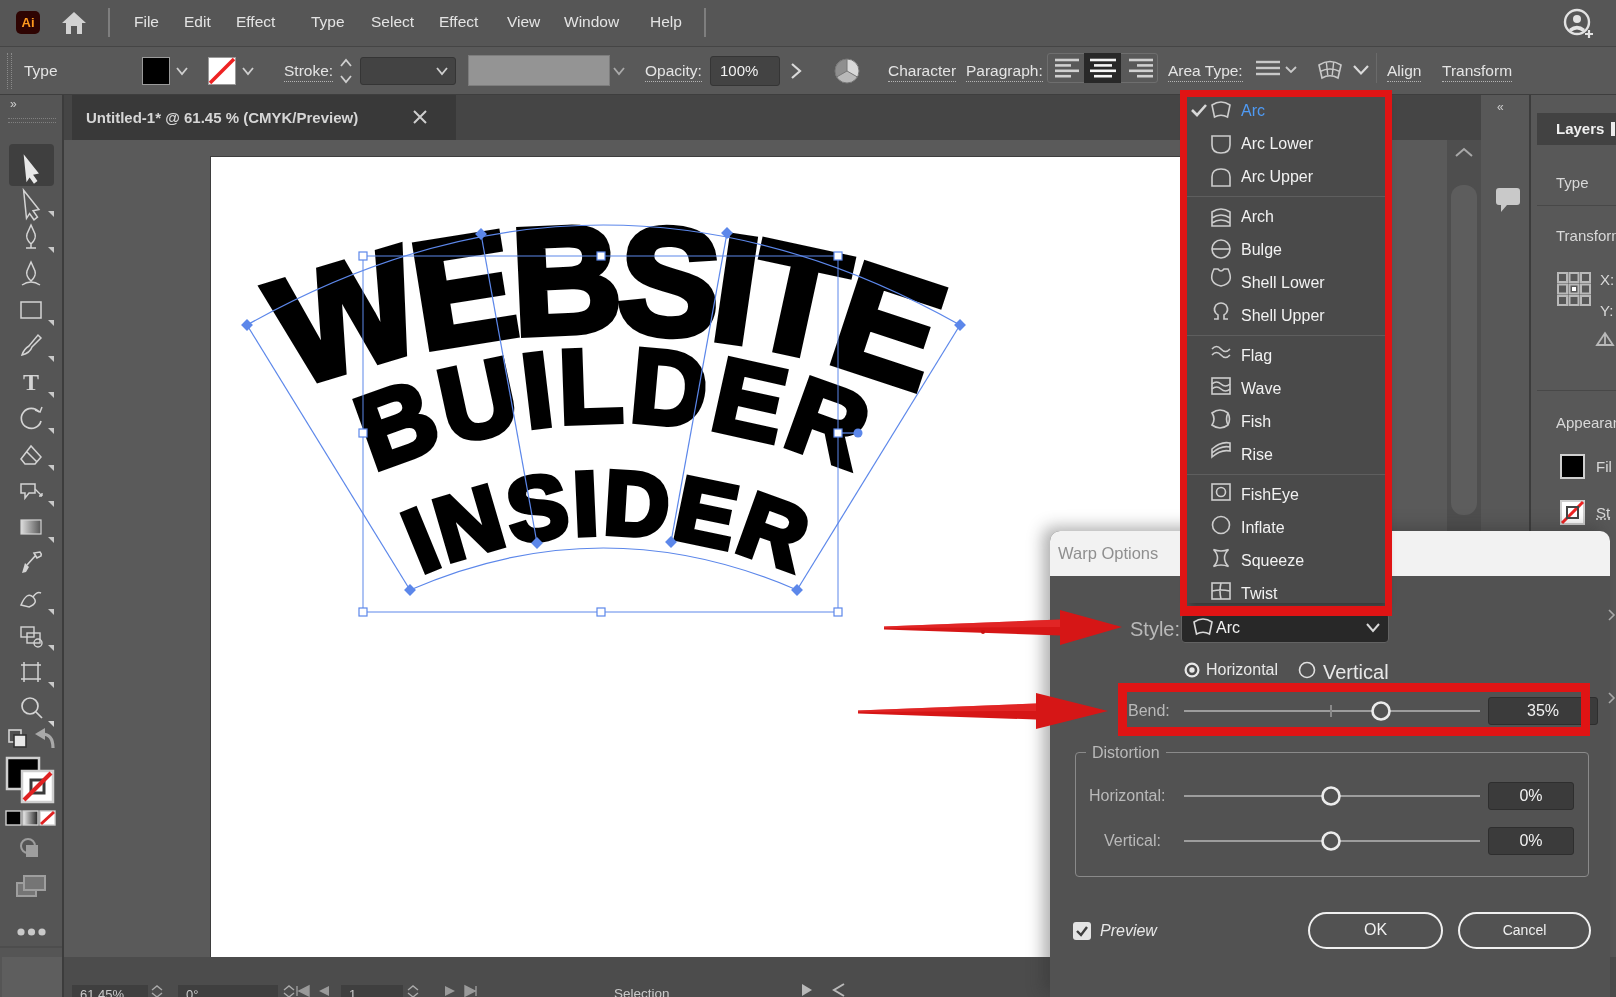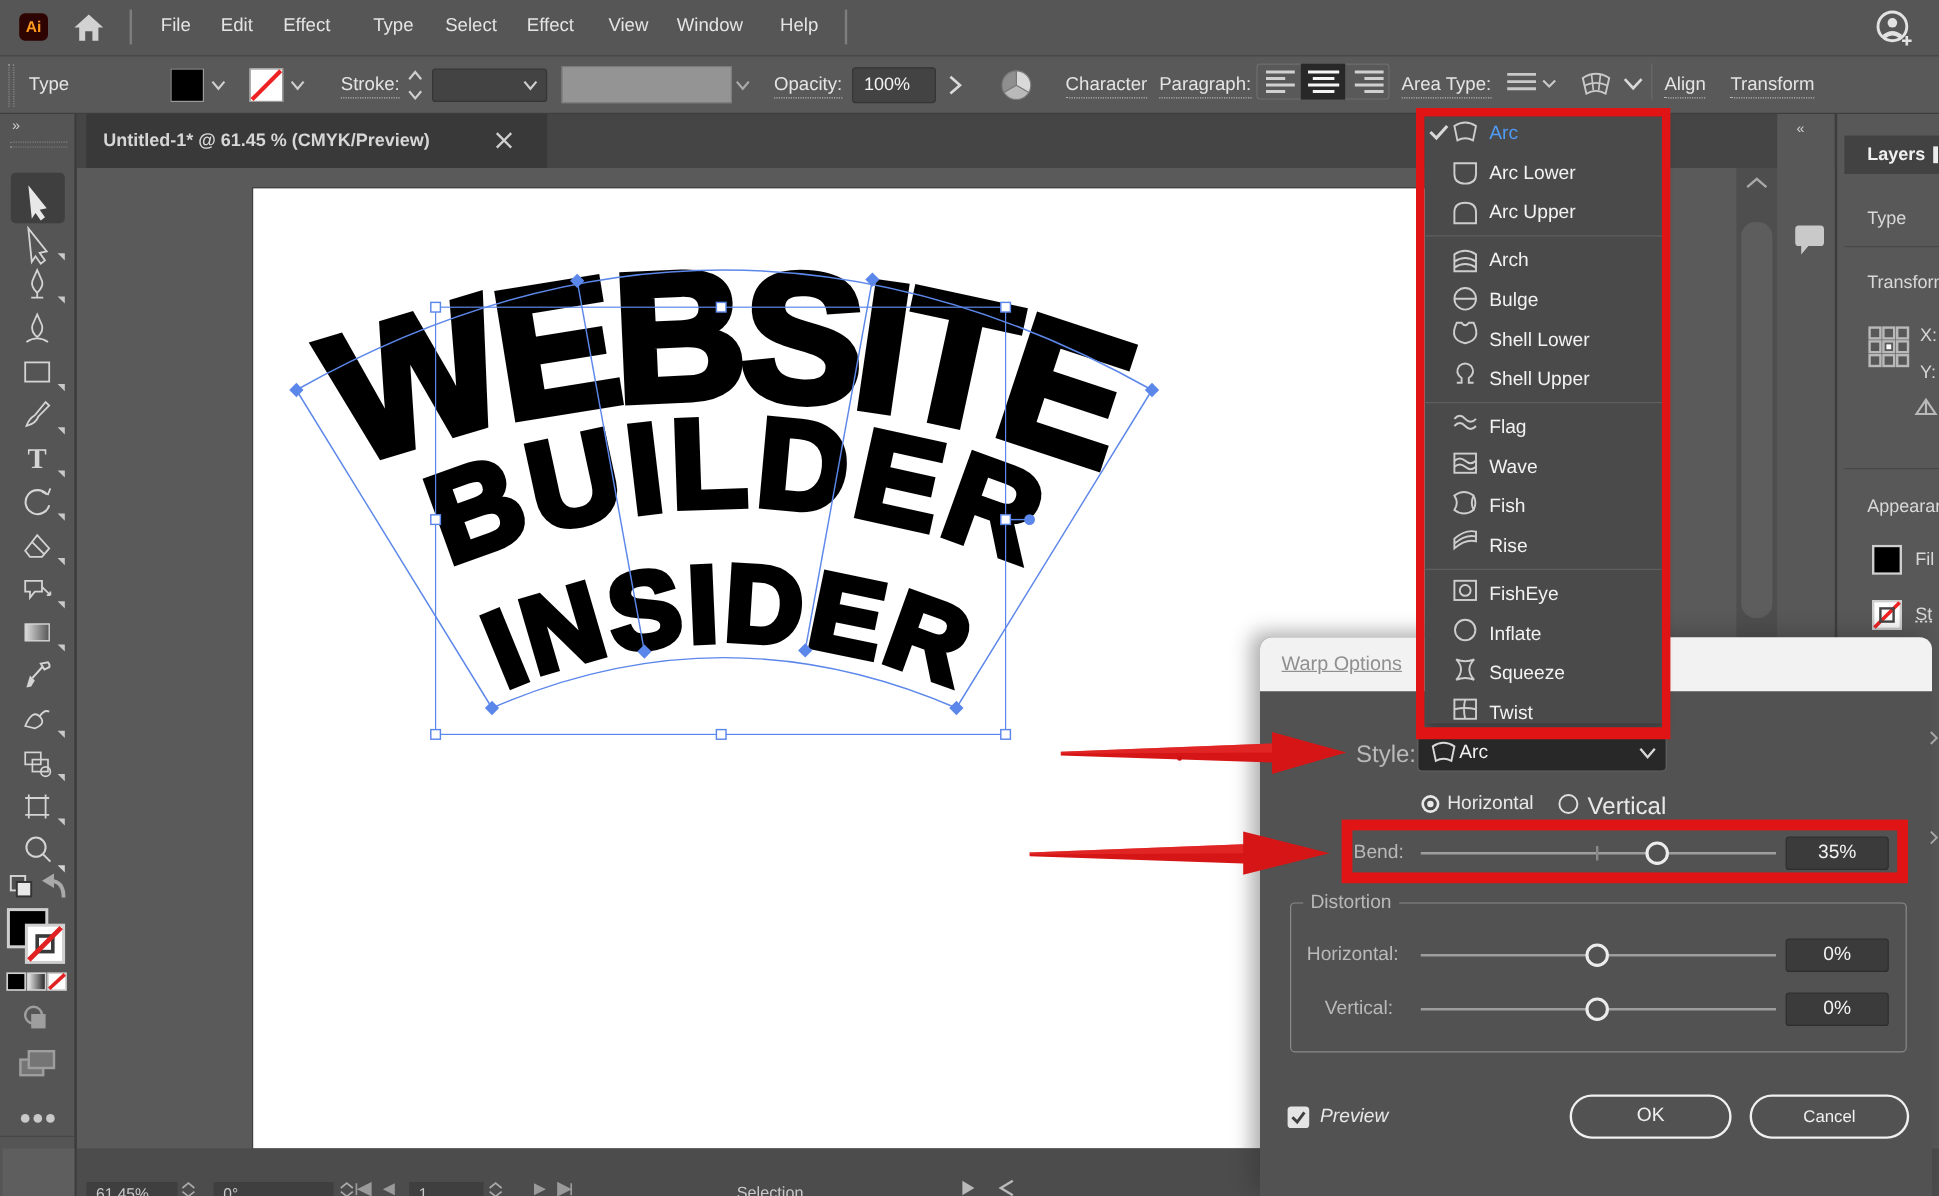--- a/index.html
+++ b/index.html
@@ -385,21 +385,21 @@
     <path d="M2 12 L12 7 L2 2 Z" fill="#9a9a9a"></path>
     <path d="M22 12 L32 7 L22 2 Z M33 2 v10" fill="#9a9a9a" stroke="#9a9a9a" stroke-width="1.4"></path>
   </svg>
   <div class="abs" style="left:614px;top:986px;color:#c9c9c9;font-size:13.5px;">Selection</div>
   <svg class="abs" style="left:798px;top:983px;" width="60" height="14">
     <path d="M4 1 L14 7 L4 13 Z" fill="#b9b9b9"></path>
     <path d="M46 1 L36 7 L46 13" fill="none" stroke="#b9b9b9" stroke-width="2"></path>
   </svg>
 
   <div class="abs" style="left:1050px;top:531px;width:560px;height:466px;background:#525252;border-radius:10px 10px 0 0;box-shadow:-7px -4px 16px rgba(45,45,45,0.38);"></div>
-  <div class="abs" style="left:1050px;top:531px;width:560px;height:45px;background:#f2f2f2;border-radius:10px 10px 0 0;color:#8f8f8f;font-size:16.5px;line-height:45px;padding-left:18px;text-decoration:underline;">Warp Options</div>
+  <div class="abs" style="left:1050px;top:531px;width:560px;height:45px;background:#f2f2f2;border-radius:10px 10px 0 0;color:#8f8f8f;font-size:16.5px;line-height:45px;padding-left:8px;">Warp Options</div>
   <div class="abs" style="left:1130px;top:618px;color:#b9b9b9;font-size:20px;">Style:</div>
   <div class="abs" style="left:1181px;top:613px;width:208px;height:30px;background:#282828;border:1px solid #636363;border-radius:4px;"></div>
   <svg class="abs" style="left:1190px;top:617px;" width="26" height="21" viewBox="0 0 26 21">
     <path d="M4 5 Q13 -1 22 5 L19.5 17 Q13 13.5 6.5 17 Z" fill="none" stroke="#d8d8d8" stroke-width="1.6"></path>
   </svg>
   <div class="abs" style="left:1216px;top:619px;color:#f2f2f2;font-size:16px;">Arc</div>
   <svg class="abs" style="left:1363px;top:621px;" width="20" height="14">
       <path d="M4 3 L10 10 L16 3" fill="none" stroke="#d8d8d8" stroke-width="2"></path>
     </svg>
   <svg class="abs" style="left:1183px;top:660px;" width="220" height="20">
@@ -409,21 +409,21 @@
   </svg>
   <div class="abs" style="left:1206px;top:661px;color:#e8e8e8;font-size:16px;">Horizontal</div>
   <div class="abs" style="left:1323px;top:661px;color:#e8e8e8;font-size:20px;">Vertical</div>
 
   <div class="abs" style="left:1128px;top:702px;color:#b9b9b9;font-size:16px;">Bend:</div>
   <svg class="abs" style="left:1181px;top:695px;" width="302" height="32">
     <line x1="3" y1="16" x2="299" y2="16" stroke="#9d9d9d" stroke-width="2"></line>
     <line x1="150" y1="10" x2="150" y2="22" stroke="#8a8a8a" stroke-width="2"></line>
     <circle cx="200" cy="16" r="8.5" fill="#525252" stroke="#ececec" stroke-width="2.6"></circle>
   </svg>
-  <div class="abs" style="left:1488px;top:697px;width:86px;height:28px;background:#3b3b3b;border:1px solid #2e2e2e;border-radius:3px;color:#f2f2f2;font-size:16px;line-height:26px;text-align:center;">35%</div>
+  <div class="abs" style="left:1488px;top:697px;width:110px;height:28px;background:#3b3b3b;border:1px solid #2e2e2e;border-radius:3px;color:#f2f2f2;font-size:16px;line-height:26px;text-align:center;">35%</div>
 
   <div class="abs" style="left:1075px;top:752px;width:514px;height:125px;border:1px solid #8a8a8a;border-radius:4px;"></div>
   <div class="abs" style="left:1086px;top:744px;background:#525252;padding:0 6px;color:#b9b9b9;font-size:16px;">Distortion</div>
   <div class="abs" style="left:1089px;top:787px;color:#b9b9b9;font-size:16px;">Horizontal:</div>
   <svg class="abs" style="left:1181px;top:780px;" width="302" height="32">
     <line x1="3" y1="16" x2="299" y2="16" stroke="#9d9d9d" stroke-width="2"></line>
     <circle cx="150" cy="16" r="8.5" fill="#525252" stroke="#ececec" stroke-width="2.6"></circle>
   </svg>
   <div class="abs" style="left:1488px;top:782px;width:86px;height:28px;background:#3b3b3b;border:1px solid #2e2e2e;border-radius:3px;color:#f2f2f2;font-size:16px;line-height:26px;text-align:center;">0%</div>
   <div class="abs" style="left:1104px;top:832px;color:#b9b9b9;font-size:16px;">Vertical:</div>

